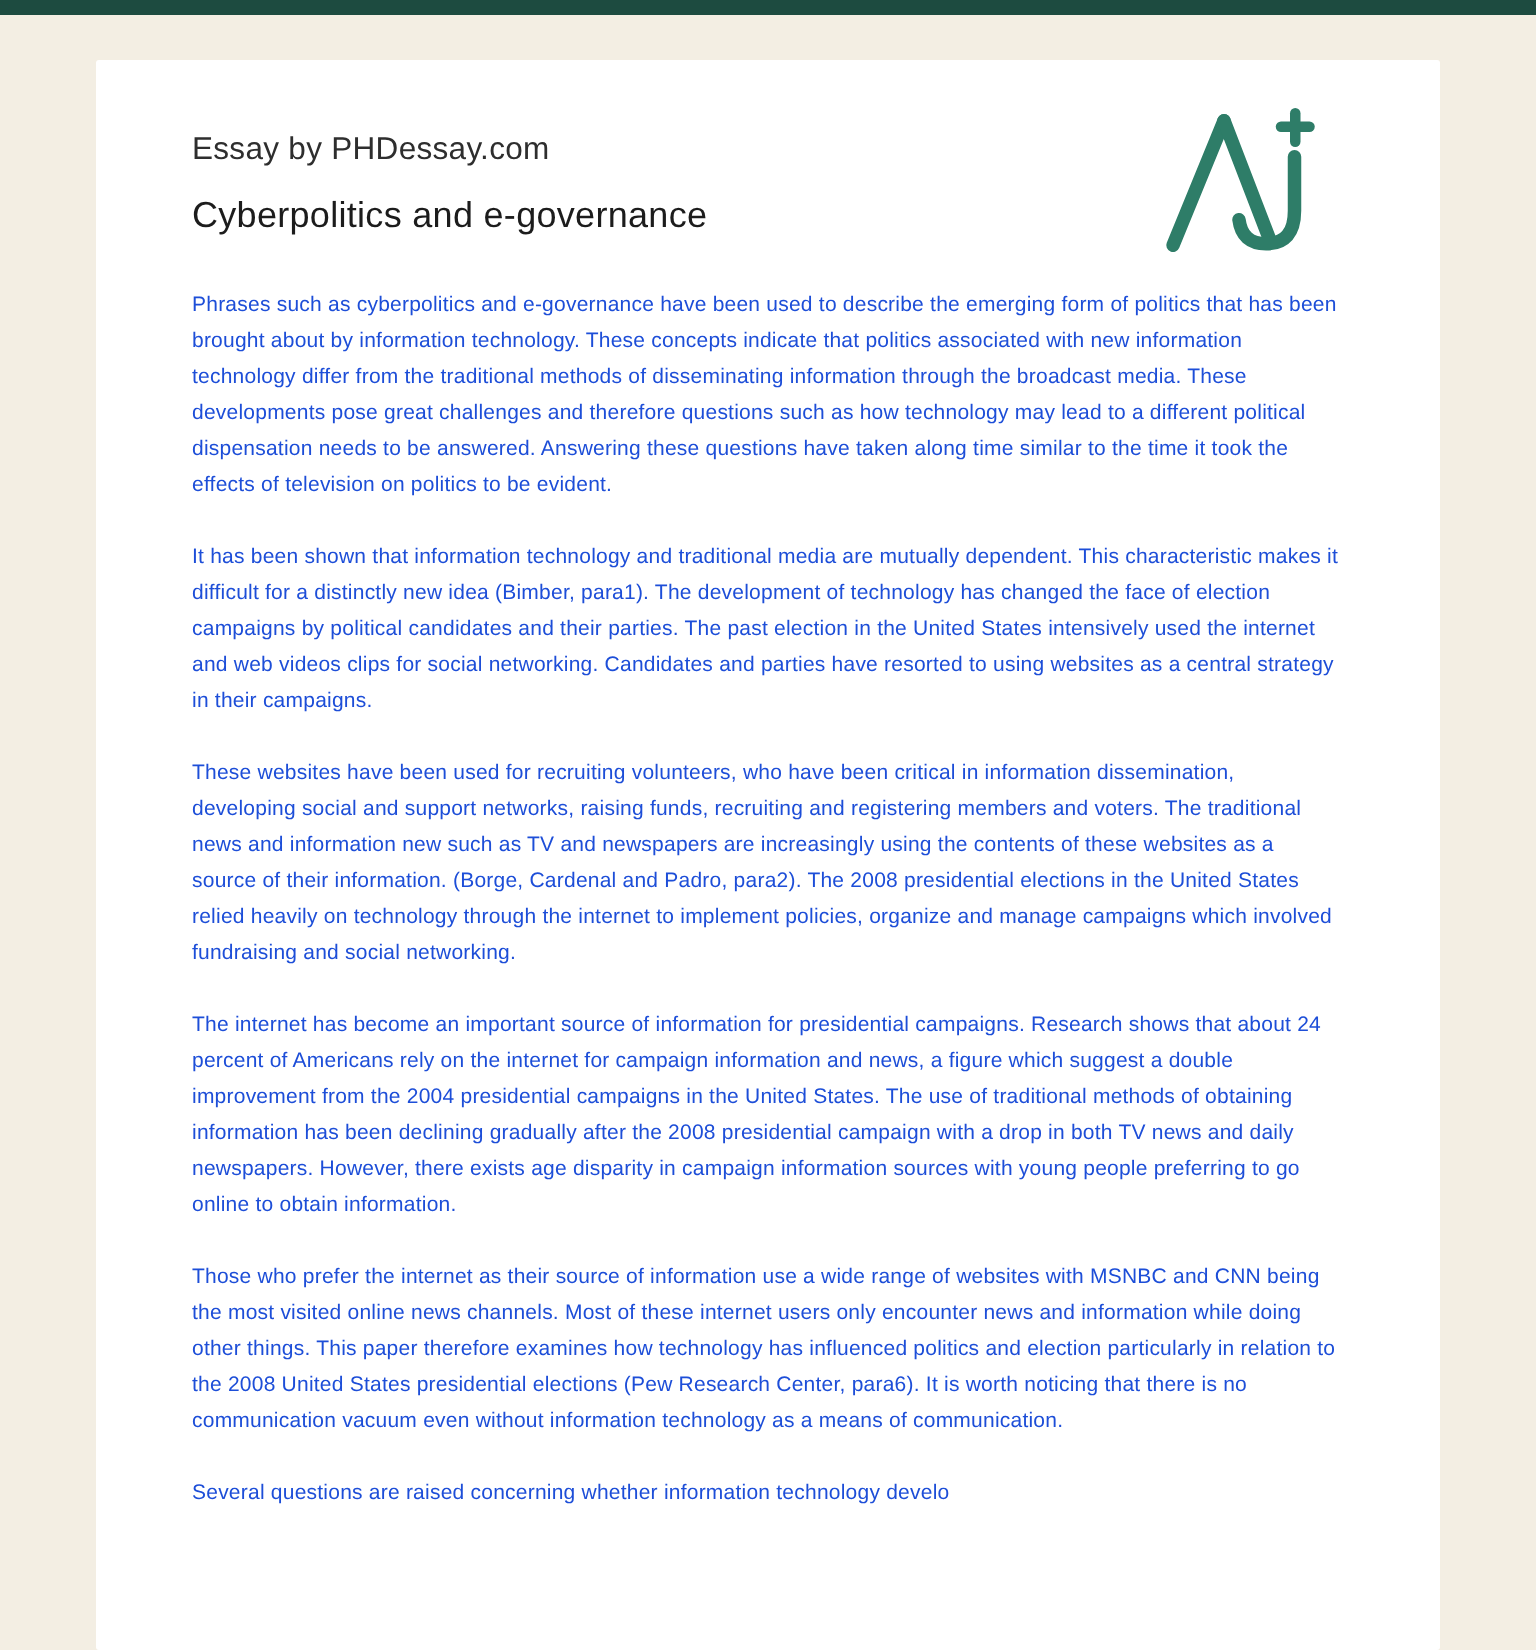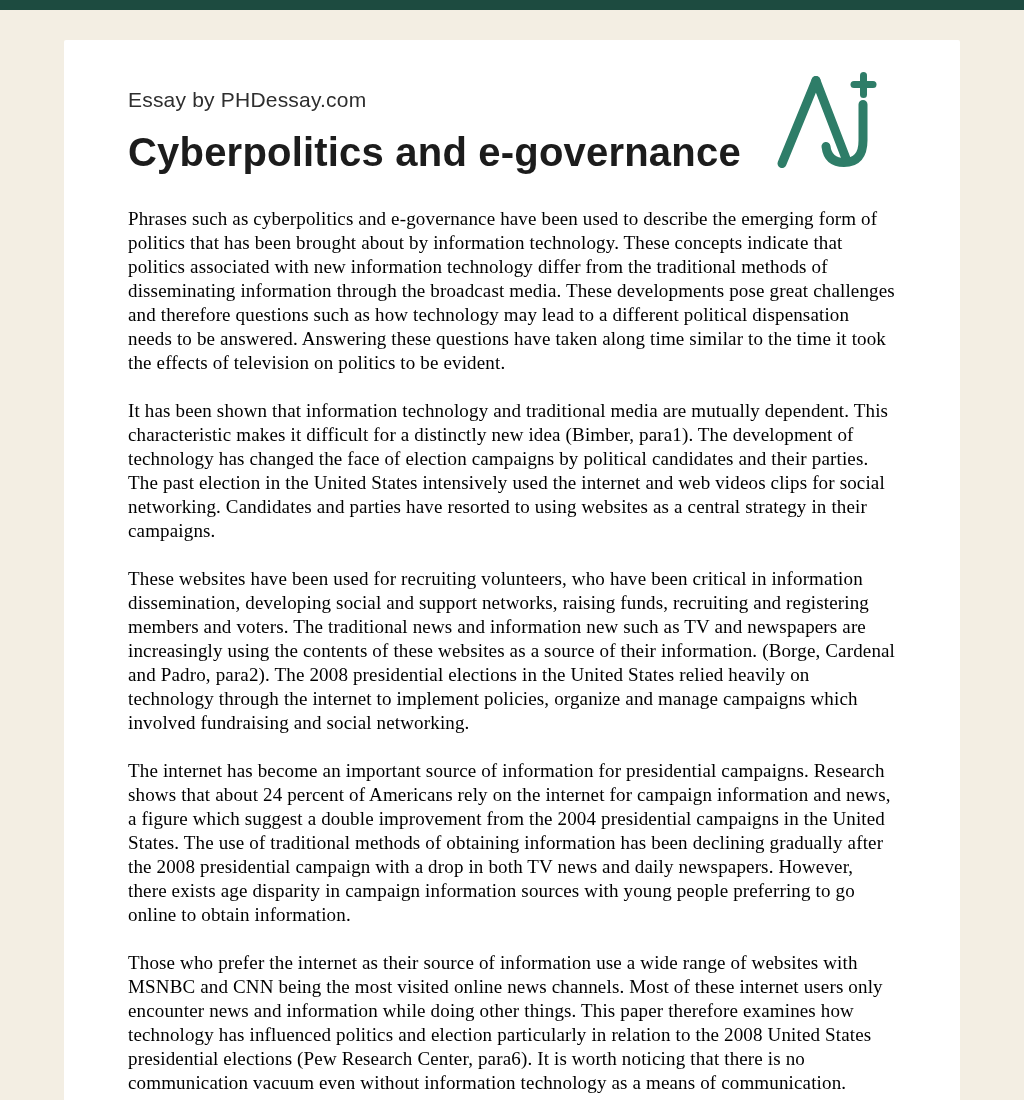--- a/index.html
+++ b/index.html
@@ -46,33 +46,32 @@
     margin-left: 4px;
   }
   .logo {
     position: absolute;
     top: 28px;
     right: 80px;
     width: 110px;
     height: 105px;
   }
   .article-title {
-    font-size: 40px;
-    font-weight: 700;
+    font-size: 24px;
+    font-weight: 400;
     color: #1c1c1c;
     letter-spacing: 0.2px;
     margin-bottom: 32px;
   }
   .article-body p {
-    font-size: 19px;
+    font-size: 14px;
     line-height: 24px;
-    color: #000000;
+    color: #1d4ed8;
     margin-bottom: 24px;
     letter-spacing: 0.15px;
-    font-family: Liberation Serif, serif;
   }
 </style>
 </head>
 <body>
 
 <div class="top-bar"></div>
 
 <div class="page-wrap">
   <div class="card">
 

